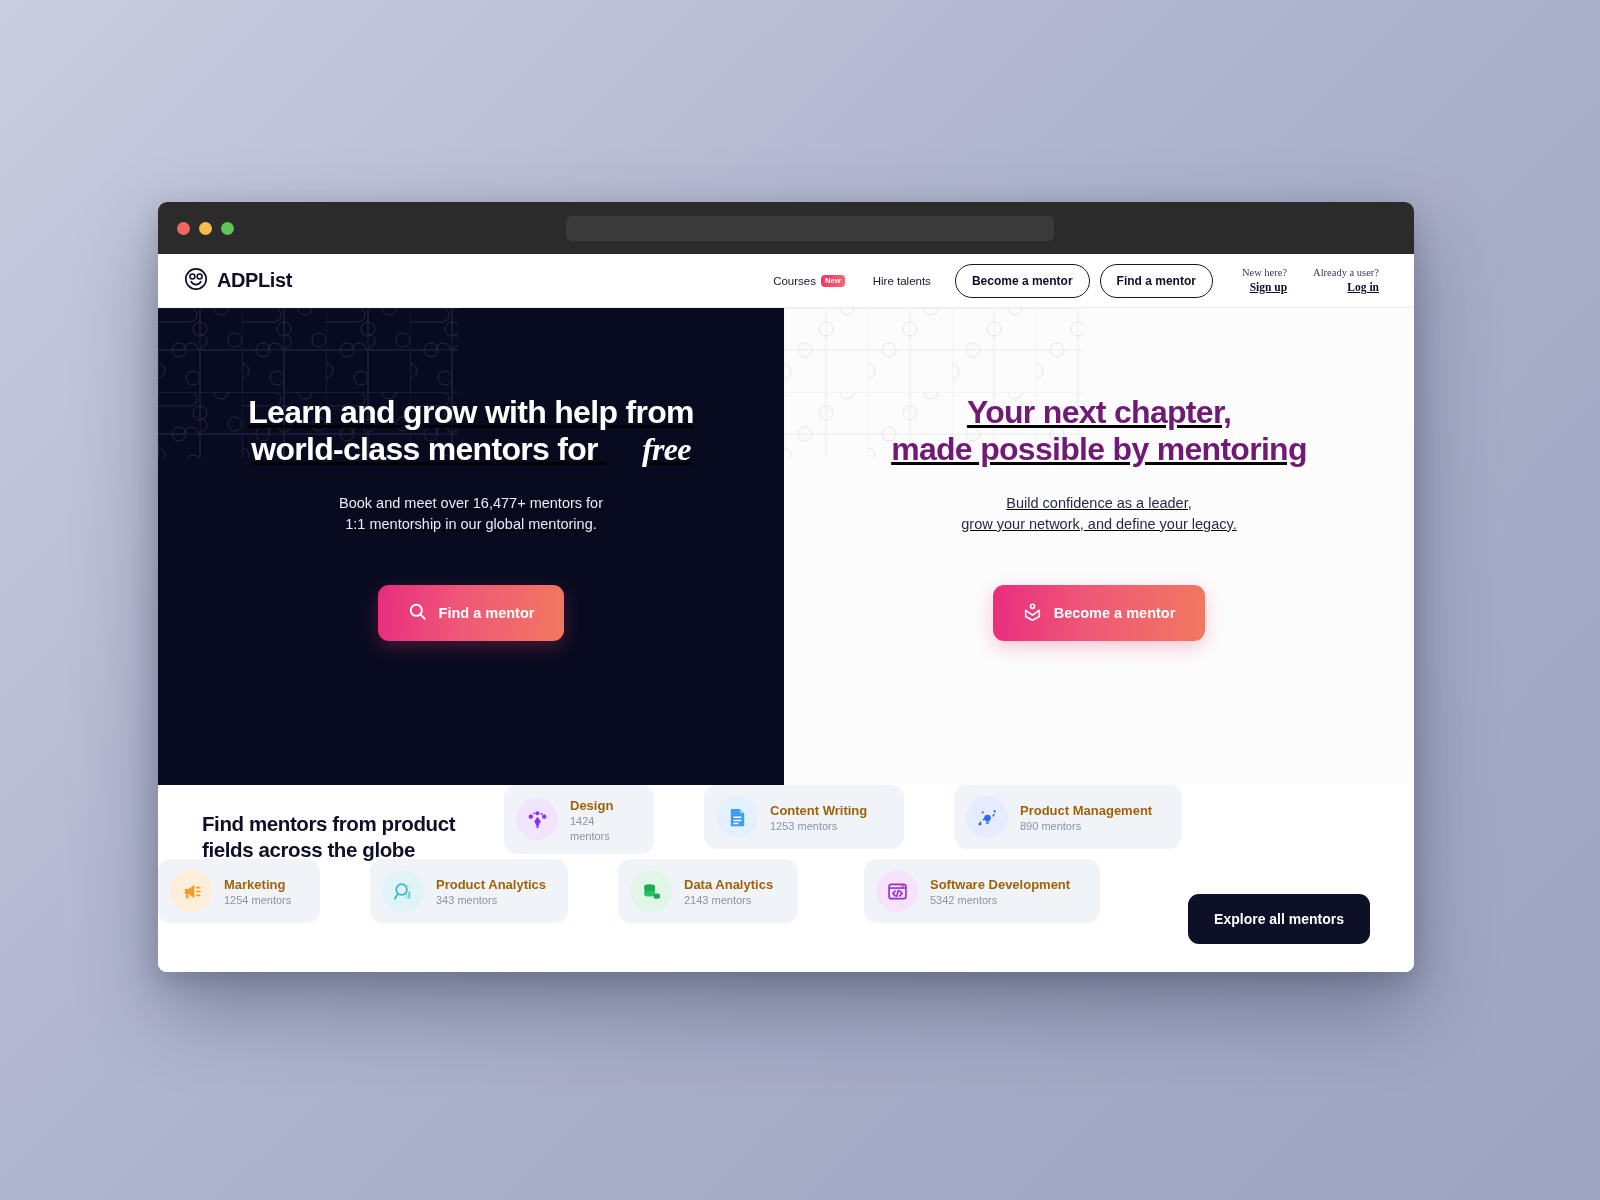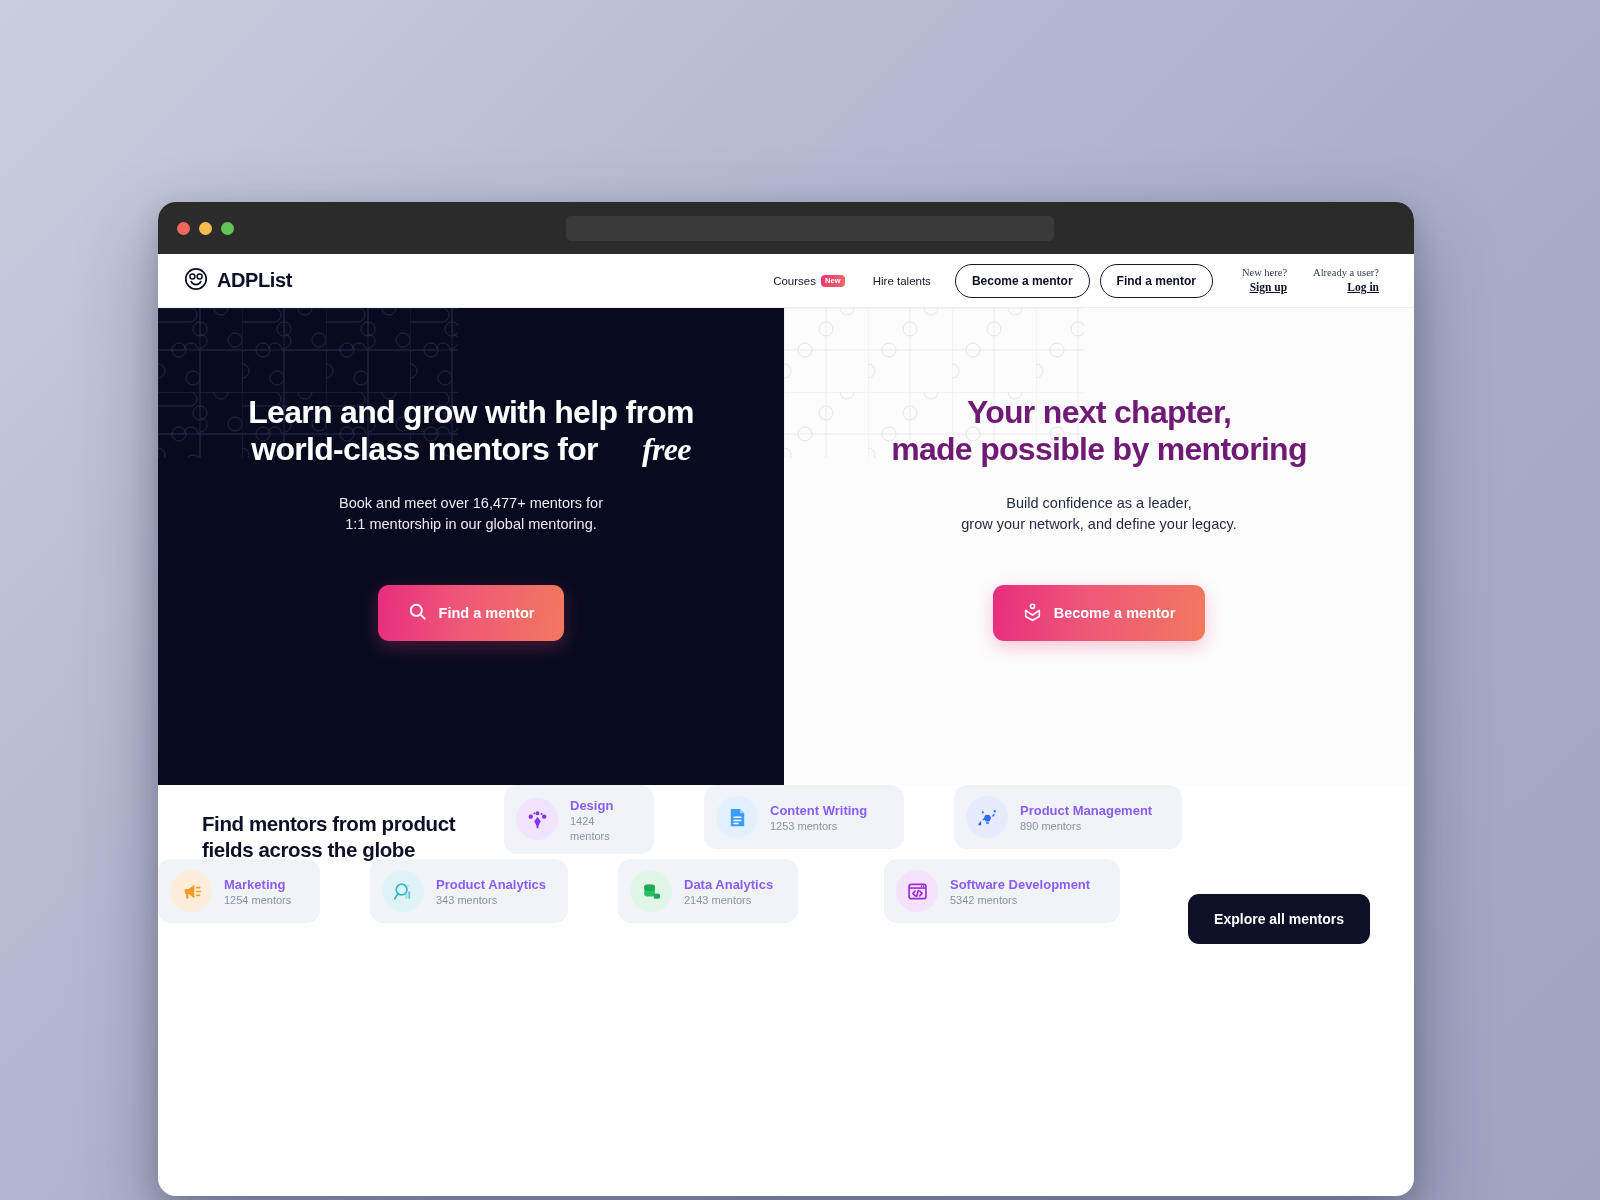--- a/index.html
+++ b/index.html
@@ -9,22 +9,22 @@
     overflow: hidden;
   }
   body {
     background: linear-gradient(135deg, #c9cddf 0%, #b5bad2 35%, #a8adc8 62%, #9ea3c0 100%);
     position: relative;
   }
   
   #browser-window {
     position: absolute;
     left: 158px; top: 202px;
-    width: 1256px; height: 994px;
-    border-radius: 18px;
+    width: 1256px; height: 770px;
+    border-radius: 9px;
     overflow: hidden;
     box-shadow: 0 36px 80px rgba(40,44,70,.38), 0 8px 26px rgba(40,44,70,.22);
     background: #fff;
   }
   #titlebar {
     height: 52px; background: #2b2b2b;
     display: flex; align-items: center; position: relative;
   }
   .lights { display: flex; gap: 9px; margin-left: 19px; }
   .light { width: 13px; height: 13px; border-radius: 50%; }
@@ -59,21 +59,21 @@
     border: 1.6px solid #15182e; border-radius: 22px;
     font-size: 12px; font-weight: 700; color: #0d1026;
     padding: 9px 16px; background: #fff; cursor: pointer; white-space: nowrap;
   }
   .nav-btns { display: flex; gap: 10px; margin: 0 16px 0 10px; }
   .auth-col { text-align: right; padding: 0 13px; cursor: pointer; line-height: 1.35; font-family: Liberation Serif, serif; }
   .auth-top { font-size: 10.5px; color: #353a52; display: block; }
   .auth-link { font-size: 11.5px; font-weight: 700; color: #0d1026; text-decoration: underline; display: block; }
 
   
-  #hero { display: flex; height: 477px; }
+  #hero { display: flex; height: 477px; text-decoration: underline; }
   .panel { position: relative; overflow: hidden; display: flex; flex-direction: column;
            align-items: center; justify-content: flex-start; }
   #panel-dark { width: 626px; background: #080b20; }
   #panel-light { flex: 1; background: #fcfcfd; }
   .puzzle { position: absolute; inset: 0; }
   .hero-inner { position: relative; z-index: 2; width: 100%; text-align: center; padding-top: 86px; }
   .hero-h1 { font-size: 32px; line-height: 1.17; font-weight: 700; letter-spacing: -.7px; }
   .hero-h1.dark-txt { color: #701a75; }
   .hero-h1.light-txt { color: #ffffff; }
   .hero-h1 em { font-family: "Liberation Serif", serif; font-style: italic; font-weight: 700; margin-left: 36px; }
@@ -88,21 +88,21 @@
     box-shadow: 0 6px 18px rgba(230,60,110,.28);
   }
   
   #cats { height: 187px; background: #fff; position: relative; padding: 26px 30px 0 44px; }
   .cat-title { font-size: 20.5px; font-weight: 700; color: #0d1026; line-height: 1.28; letter-spacing: -.4px; }
   .cat-card {
     position: absolute; display: flex; align-items: center; gap: 12px;
     background: #f0f4f9; border-radius: 13px; padding: 11px 20px 11px 12px; cursor: pointer;
   }
   .cat-ico { width: 42px; height: 42px; border-radius: 50%; display: flex; align-items: center; justify-content: center; flex: none; }
-  .cat-name { font-size: 13px; font-weight: 700; color: #8b5cf6; line-height: 1.25; white-space: nowrap; }
+  .cat-name { font-size: 13px; font-weight: 700; color: #a16207; line-height: 1.25; white-space: nowrap; }
   .cat-count { font-size: 11px; color: #8a92a6; line-height: 1.3; }
   #explore-btn {
     position: absolute; right: 44px; top: 640px;
     background: #0d1026; color: #fff; border: none; border-radius: 11px;
     padding: 17px 26px; font-size: 14px; font-weight: 700; cursor: pointer;
   }
 </style>
 </head>
 <body>
 
@@ -326,21 +326,21 @@
             <ellipse cx="17.5" cy="15.6" rx="3.3" ry="1.4" fill="#1faa55"></ellipse>
             <path d="M14.2 15.6 v2.6 a3.3 1.4 0 0 0 6.6 0 v-2.6 Z" fill="#1faa55"></path>
           </svg>
         </span>
         <span>
           <span class="cat-name">Data Analytics</span>
           <span class="cat-count" style="display:block">2143 mentors</span>
         </span>
       </div>
 
-      <div class="cat-card" style="left:726px;top:74px;width:236px">
+      <div class="cat-card" style="left:706px;top:74px;width:236px">
         <span class="cat-ico" style="background:#f6e2fd">
           <svg width="23" height="23" viewBox="0 0 24 24" fill="none" stroke="#9b2bd6" stroke-width="1.7">
             <rect x="3.2" y="4.5" width="17.6" height="15" rx="2.4"></rect>
             <line x1="3.2" y1="8.4" x2="20.8" y2="8.4"></line>
             <circle cx="16.3" cy="6.4" r=".8" fill="#9b2bd6" stroke="none"></circle>
             <circle cx="18.4" cy="6.4" r=".8" fill="#9b2bd6" stroke="none"></circle>
             <path d="M9.6 11.5 L7.2 14 L9.6 16.5 M14.4 11.5 L16.8 14 L14.4 16.5 M12.8 11 L11.2 17" stroke-linecap="round" stroke-linejoin="round"></path>
           </svg>
         </span>
         <span>

